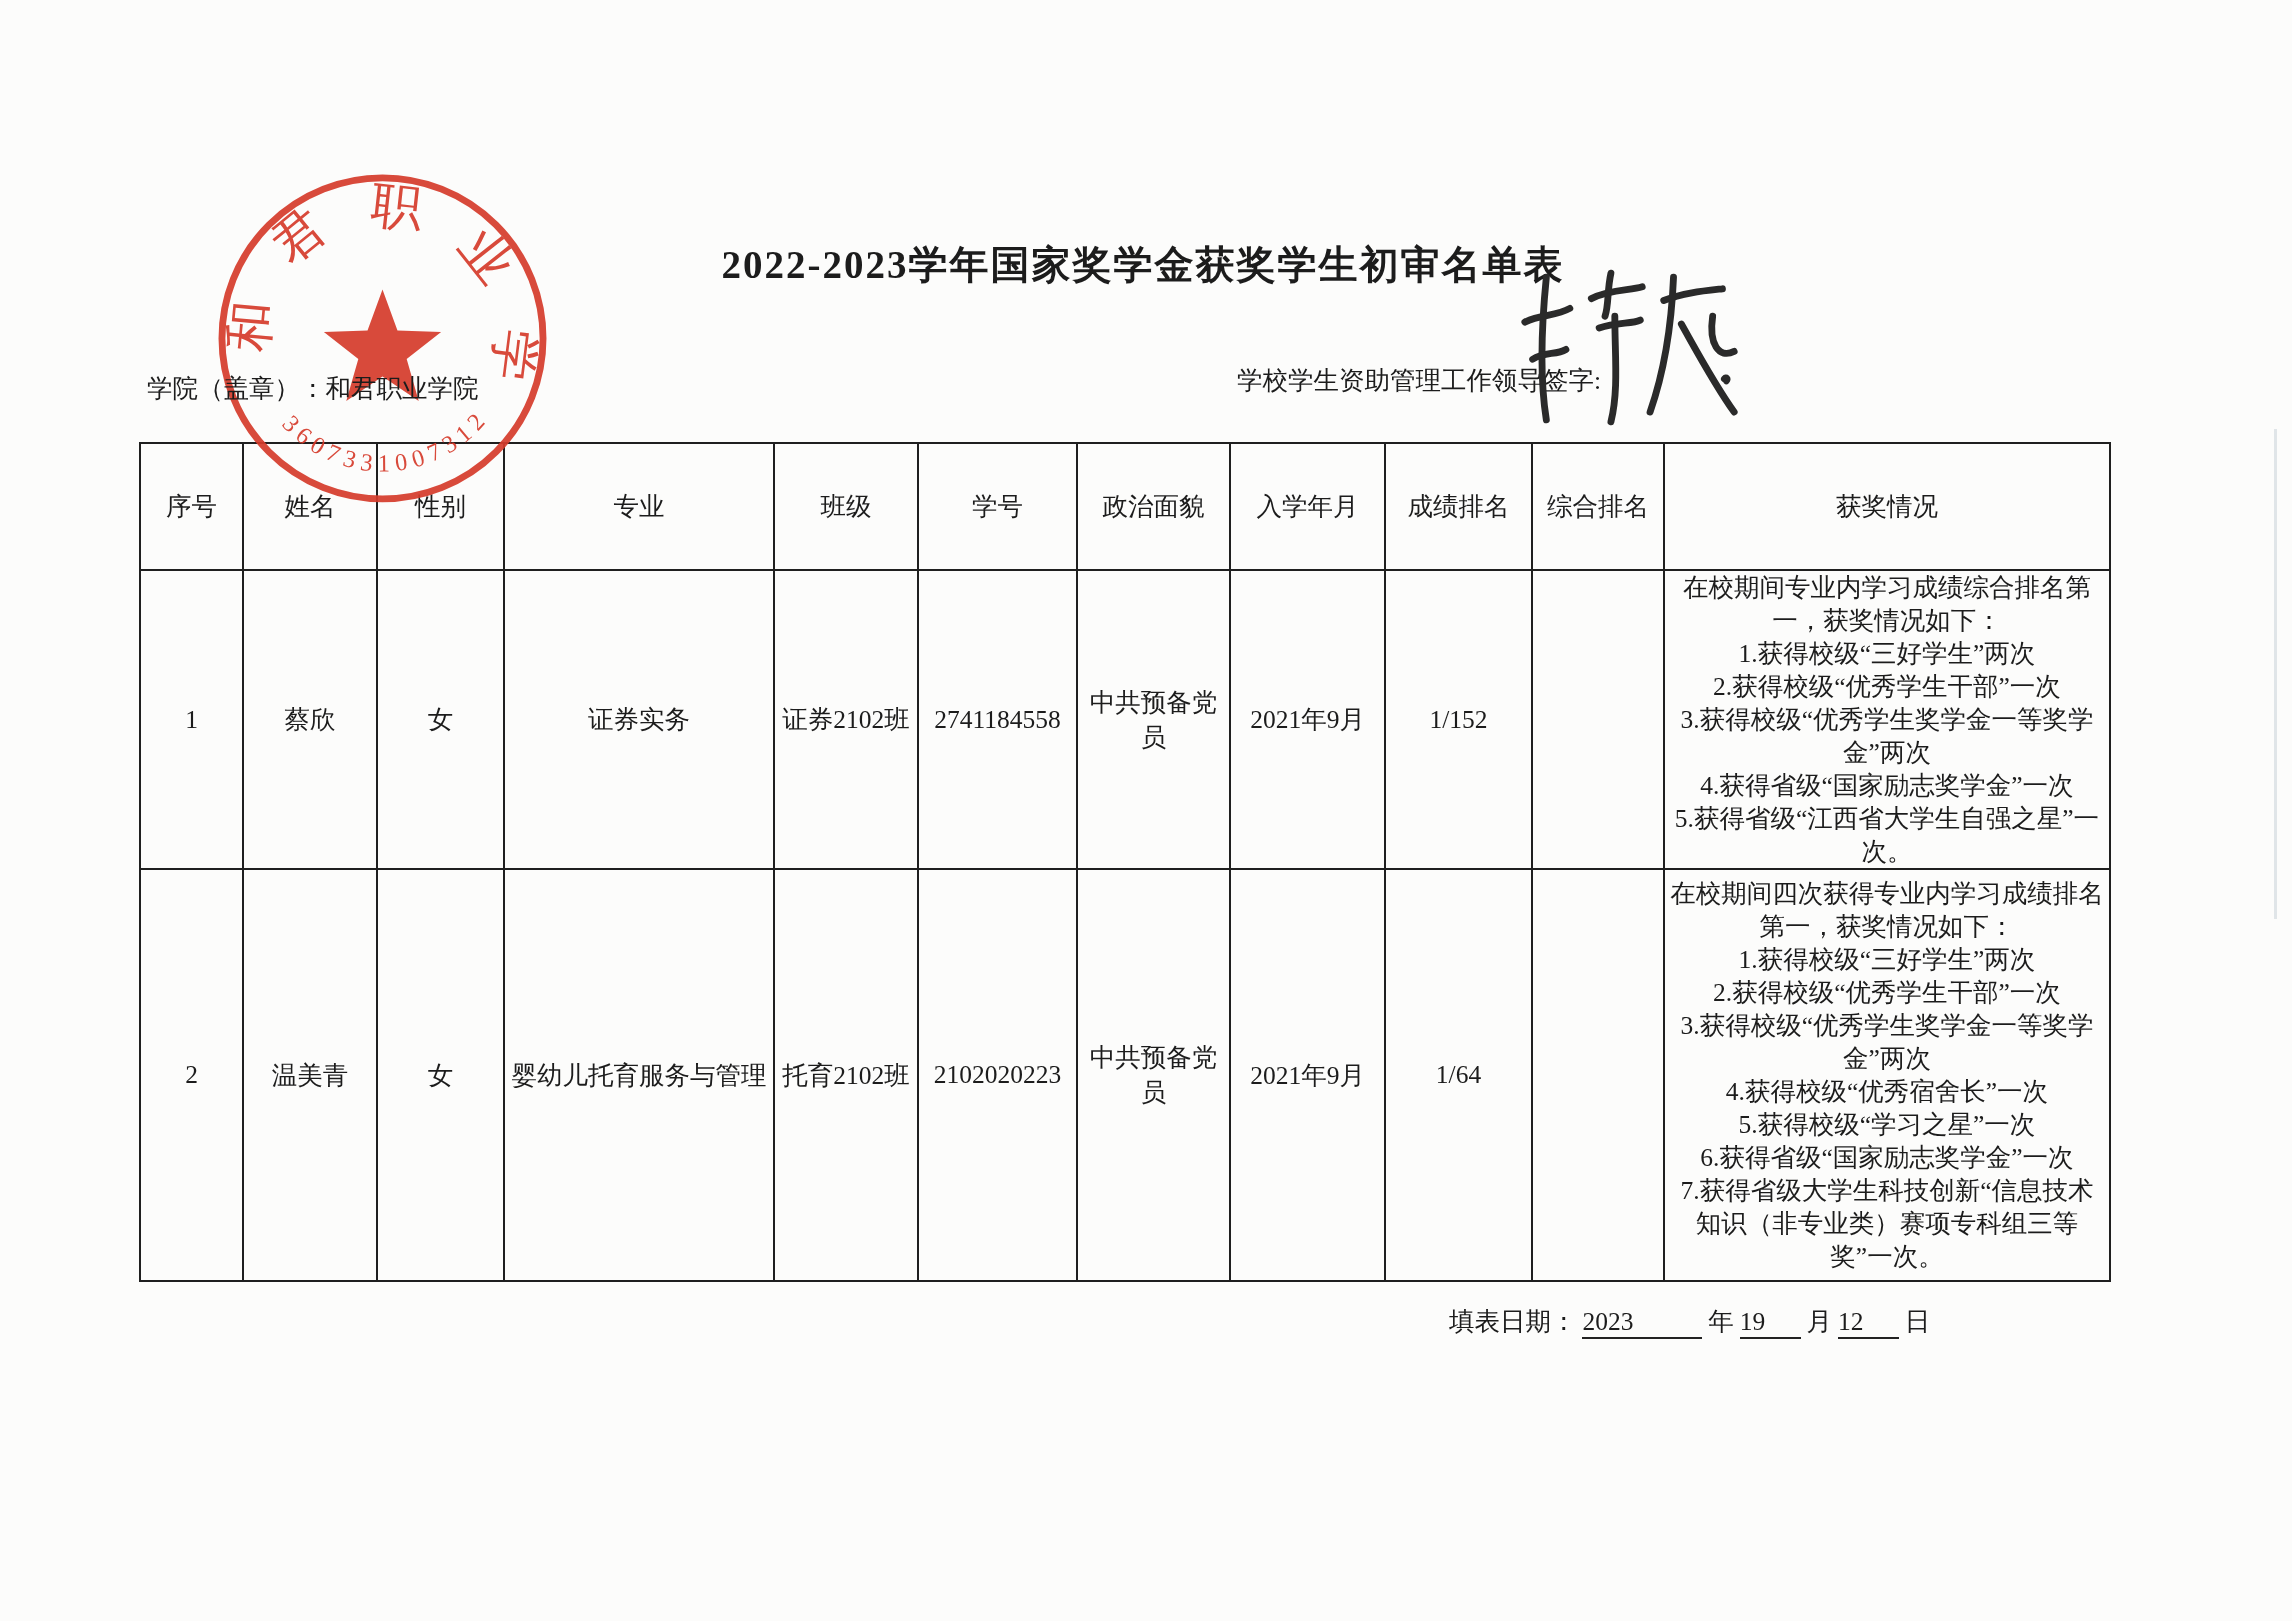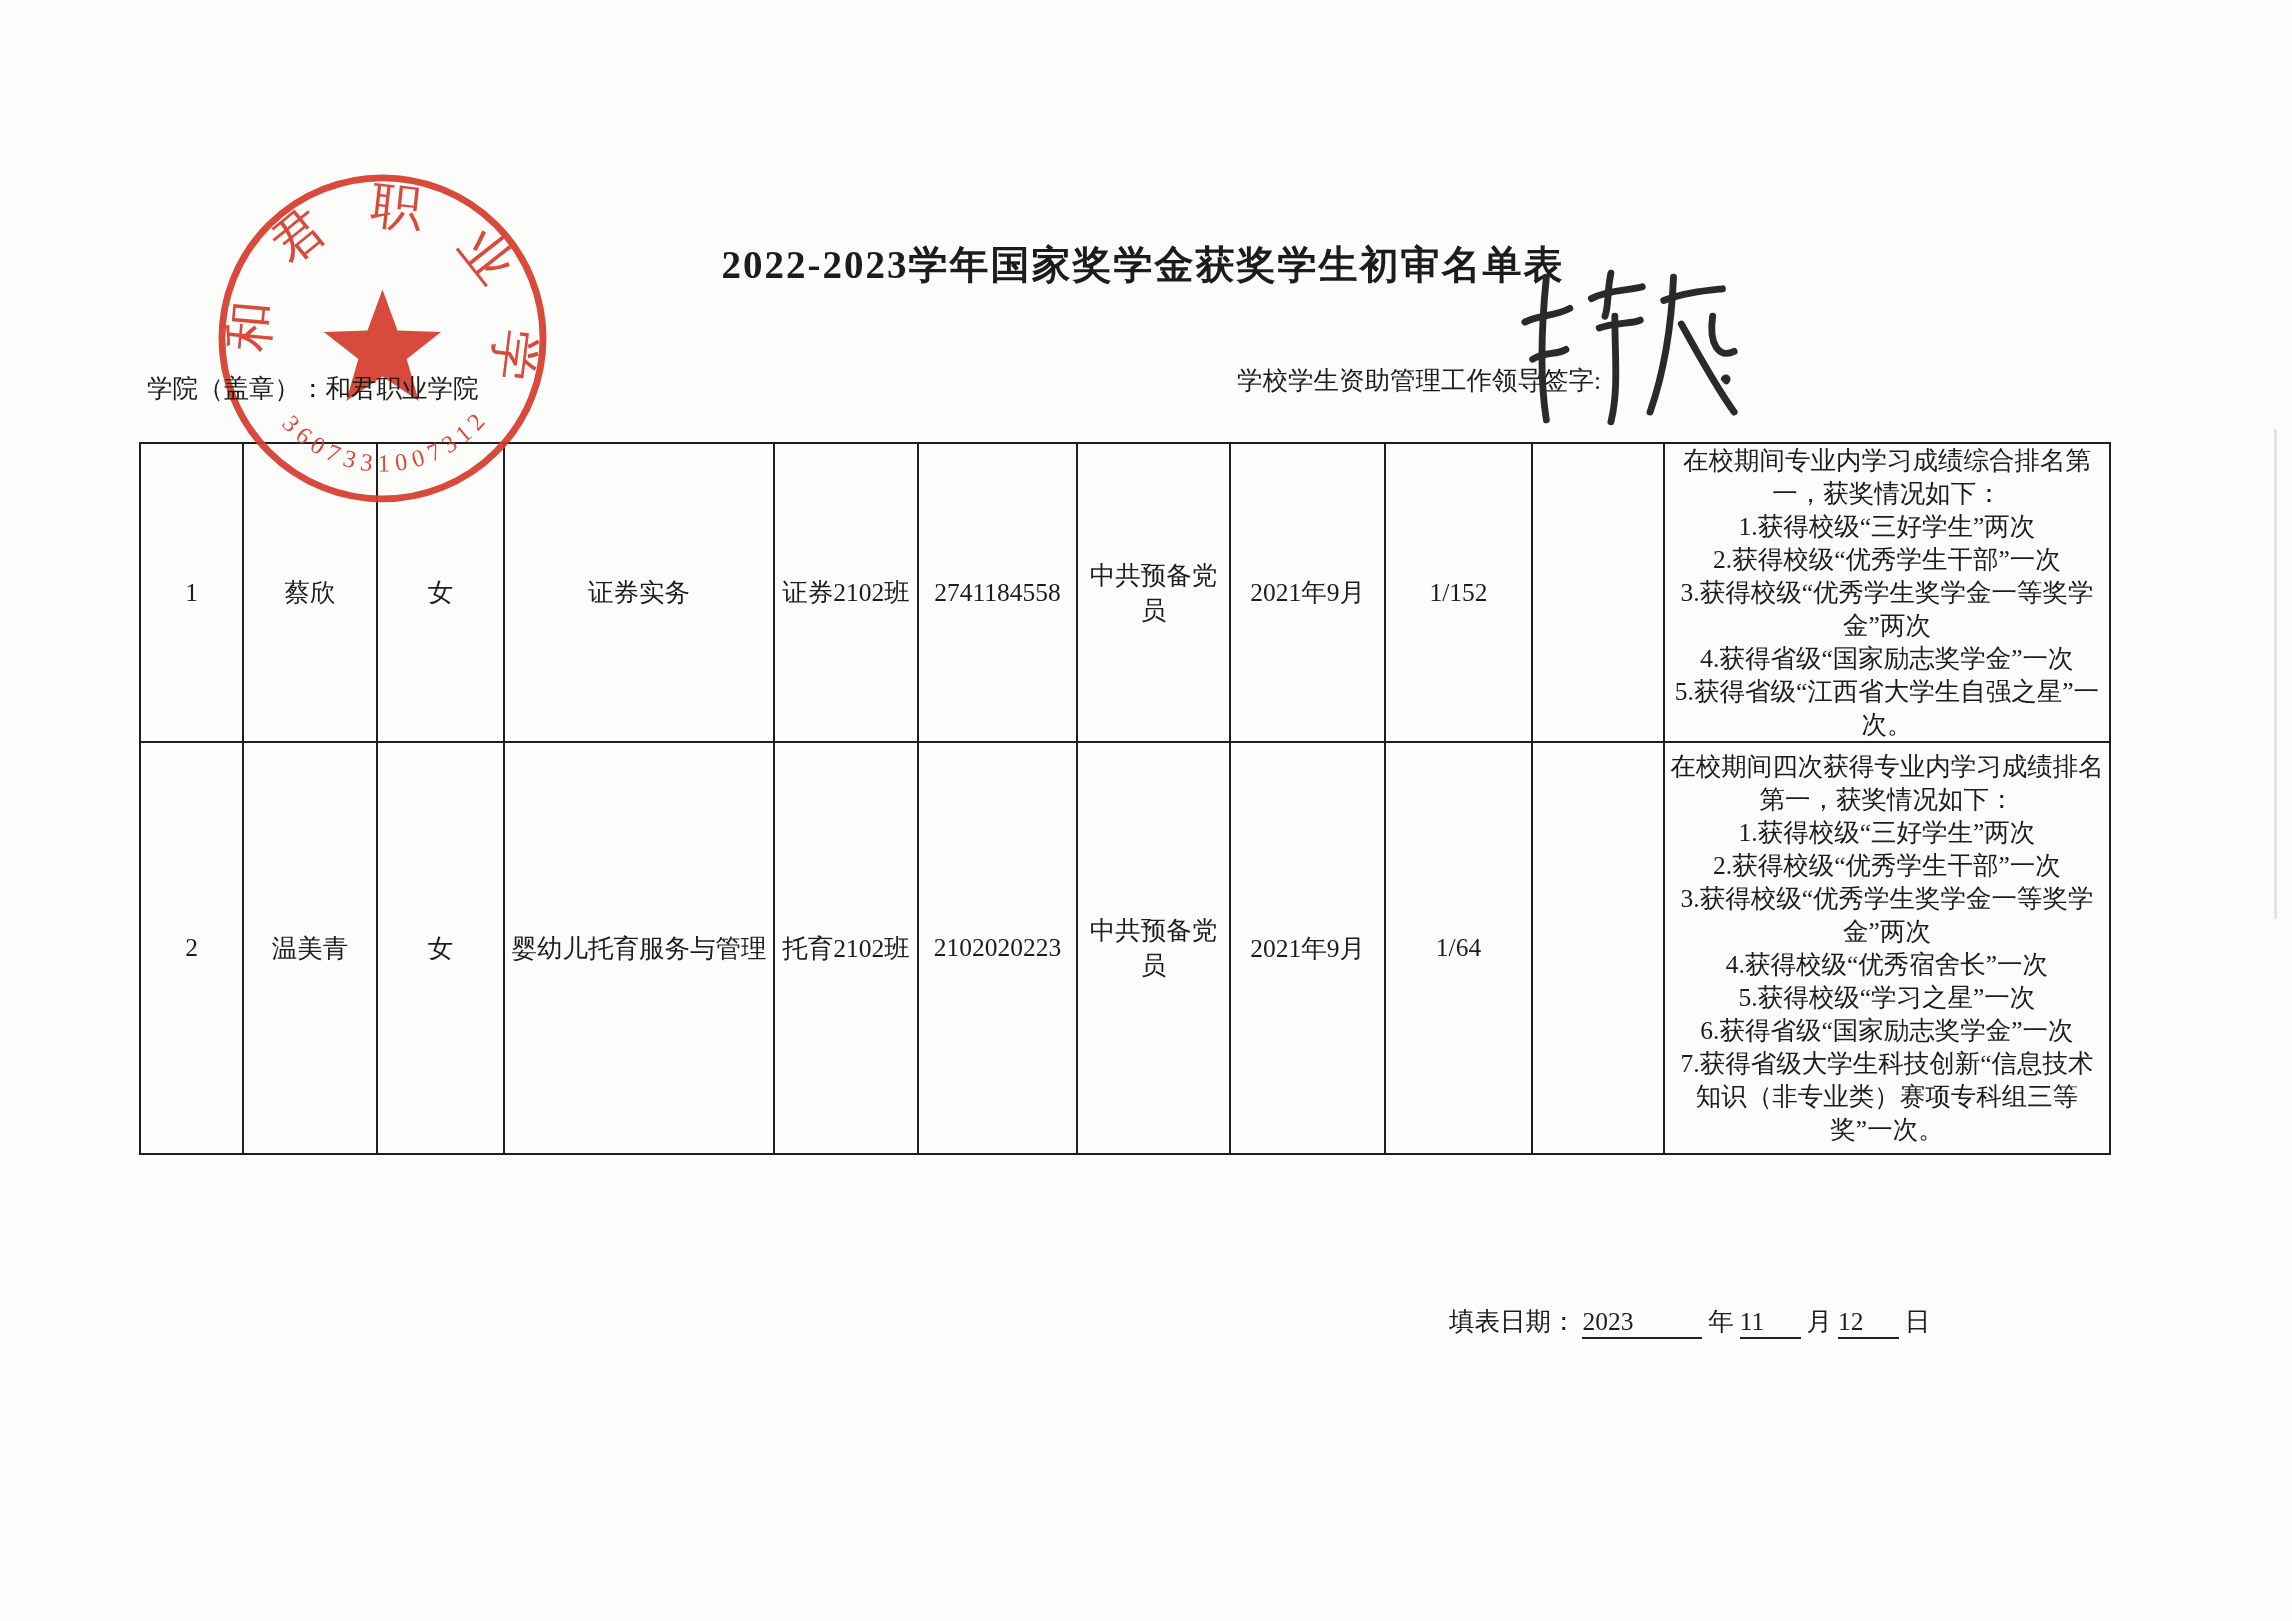--- a/index.html
+++ b/index.html
@@ -107,20 +107,33 @@
     <col style="width:270px">
       <col style="width:144px">
       <col style="width:159px">
     <col style="width:153px">
       <col style="width:155px">
       <col style="width:147px">
     <col style="width:132px">
       <col style="width:446px">
   </colgroup>
   <tbody>
+      <tr class="r-head">
+    <th>序号</th>
+    <th>姓名</th>
+    <th>性别</th>
+    <th>专业</th>
+    <th>班级</th>
+    <th>学号</th>
+    <th>政治面貌</th>
+    <th>入学年月</th>
+    <th>成绩排名</th>
+    <th>综合排名</th>
+    <th>获奖情况</th>
+  </tr>
   <tr class="r-1">
     <td>1</td>
     <td>蔡欣</td>
     <td>女</td>
     <td>证券实务</td>
     <td>证券2102班</td>
     <td>2741184558</td>
     <td>中共预备党员</td>
     <td>2021年9月</td>
     <td>1/152</td>
@@ -149,17 +162,17 @@
 3.获得校级“优秀学生奖学金一等奖学金”两次
 4.获得校级“优秀宿舍长”一次
 5.获得校级“学习之星”一次
 6.获得省级“国家励志奖学金”一次
 7.获得省级大学生科技创新“信息技术知识（非专业类）赛项专科组三等奖”一次。</td>
   </tr>
 </tbody>
   </table>
 
 <div class="fill-date">
-  <span>填表日期：</span><span class="u u-year">2023</span><span>年</span><span class="u u-md">11</span><span>月</span><span class="u u-md">12</span><span>日</span>
+  <span>填表日期：</span><span class="u u-year">2023</span><span>年</span><span class="u u-md">19</span><span>月</span><span class="u u-md">12</span><span>日</span>
 </div>
 
 <div class="scan-edge"></div>
 
 
 </body></html>

